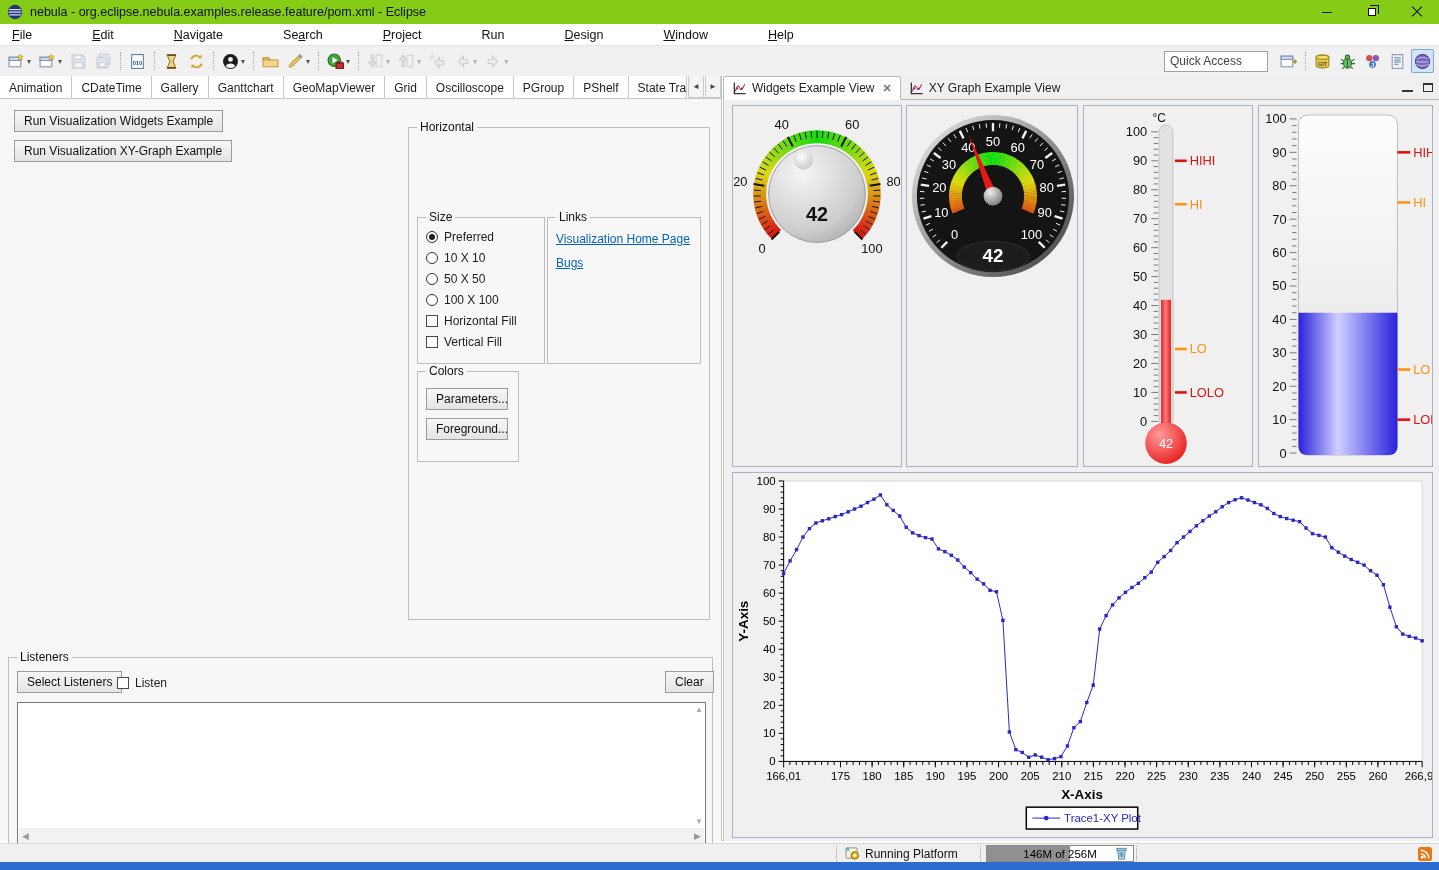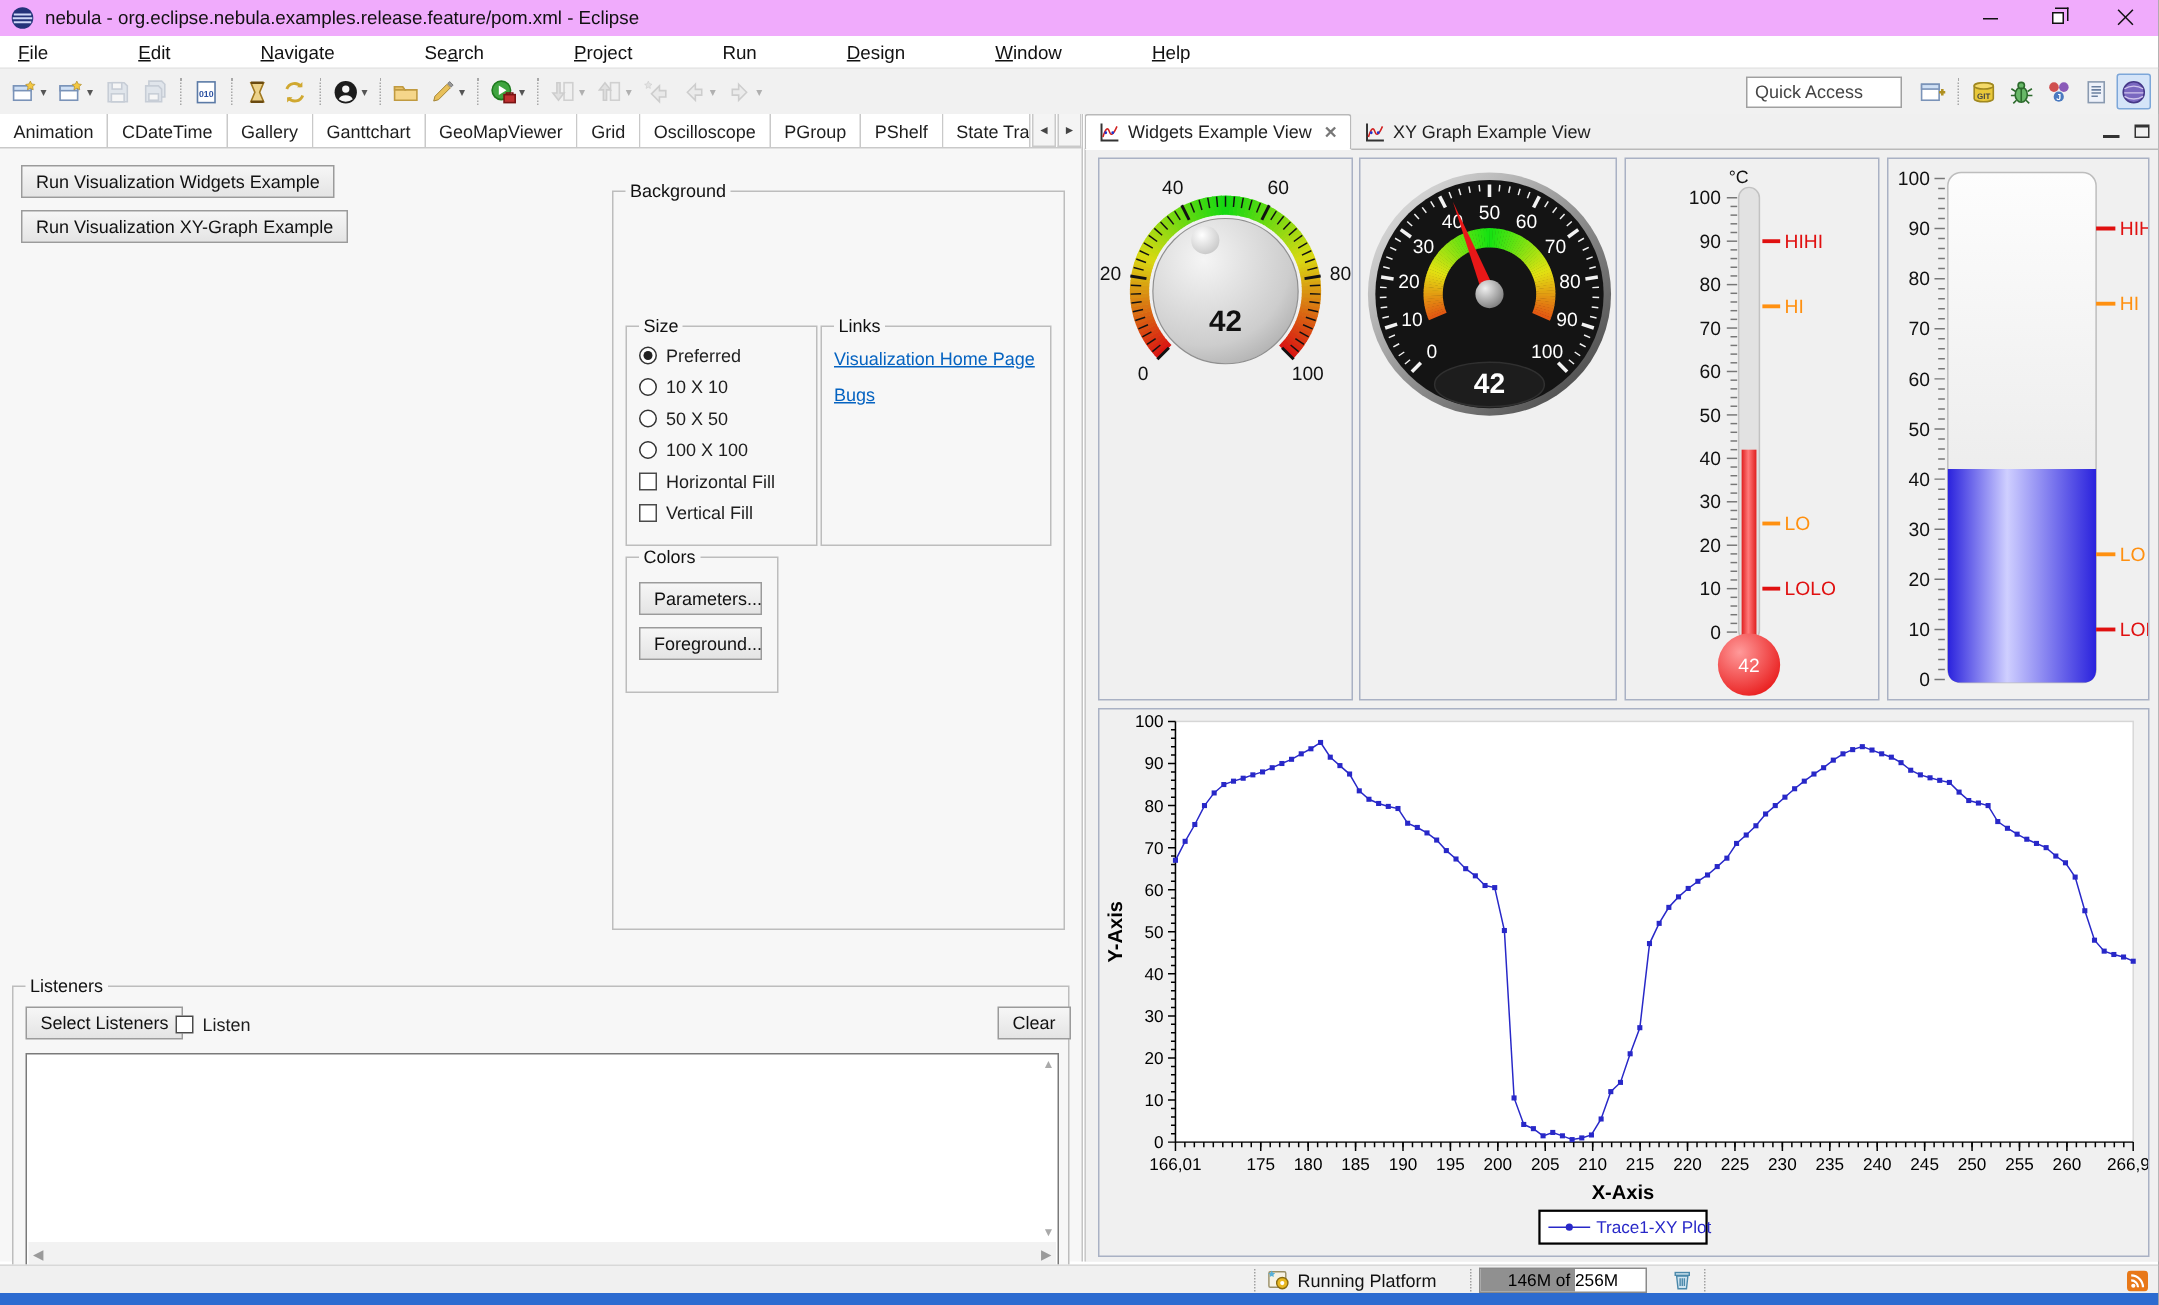--- a/index.html
+++ b/index.html
@@ -1,19 +1,19 @@
 <!DOCTYPE html>
 <html><head>
 <meta charset="utf-8">
 <style>
   html,body{margin:0;padding:0;background:#666;}
   *{box-sizing:border-box;}
   .root{position:relative;width:1439px;height:870px;background:#ffffff;font-family:"Liberation Sans",sans-serif;font-size:12px;color:#1e1e1e;overflow:hidden;margin:0 auto;}
   
-  .titlebar{position:absolute;left:0;top:0;width:100%;height:24px;background:#f0abfc;display:flex;align-items:center;padding-left:7px;}
+  .titlebar{position:absolute;left:0;top:0;width:100%;height:24px;background:#84cc16;display:flex;align-items:center;padding-left:7px;}
   .app-icon{width:16px;height:16px;margin-right:7px;display:inline-flex;}
   .title{font-size:12.5px;color:#111;}
   .win-controls{position:absolute;right:0;top:0;height:24px;display:flex;}
   .winbtn{width:45px;height:24px;display:flex;align-items:center;justify-content:center;}
   .g-min{width:10px;height:1px;background:#111;}
   .g-restore{width:8px;height:8px;border:1px solid #111;position:relative;background:#fff;}
   .g-restore::before{content:'';position:absolute;left:1px;top:-4px;width:8px;height:8px;border-top:1px solid #111;border-right:1px solid #111;}
   .g-close{position:relative;width:12px;height:12px;}
   .g-close::before,.g-close::after{content:'';position:absolute;left:-1px;top:5px;width:14px;height:1px;background:#111;}
   .g-close::before{transform:rotate(45deg);} .g-close::after{transform:rotate(-45deg);}
@@ -67,21 +67,21 @@
   .ic-minimize{width:11px;height:9px;border-bottom:2px solid #333;}
   .ic-maximize{width:10px;height:9px;border:1px solid #333;border-top:2px solid #333;}
   .view-content{position:absolute;left:0;top:24px;right:0;bottom:0;background:#f0f0f0;border-left:1px solid #c9c9c9;}
   .widget-box{position:absolute;background:#f0f0f0;border:1px solid #a9b1c4;}
   .widget-box svg,.graph-box svg{display:block;width:100%;height:100%;}
   .graph-box{position:absolute;background:#f0f0f0;border:1px solid #a9b1c4;}
   
   .statusbar{position:absolute;left:0;top:843px;width:100%;height:19px;background:#f0f0f0;border-top:1px solid #d8d8d8;}
   .sb-item{position:absolute;top:0;height:19px;display:flex;align-items:center;gap:5px;font-size:12px;color:#111;}
   .sb-sep{position:absolute;top:2px;height:15px;border-left:1px dotted #a0a0a0;}
-  .mem-widget{position:absolute;top:1px;width:112px;height:17px;border:1px solid #8a8a8a;background:#fff;}
+  .mem-widget{position:absolute;top:1px;width:148px;height:17px;border:1px solid #8a8a8a;background:#fff;}
   .mem-fill{position:absolute;left:0;top:0;bottom:0;background:#909090;}
   .mem-text{position:absolute;width:100%;text-align:center;font-size:11.5px;line-height:16px;color:#000;}
   .bottom-accent{position:absolute;left:0;top:862px;width:100%;height:8px;background:#2c6bd0;}
   svg text{font-family:"Liberation Sans",sans-serif;}
 </style>
 </head>
 <body>
 
 <div class="root">
 
@@ -348,21 +348,21 @@
         <div class="ex-scroll">
           <span>◄</span>
           <span>►</span>
         </div>
       </div>
     <div class="left-content">
       <button class="swt-btn" style="left:14px;top:11px;">Run Visualization Widgets Example</button>
       <button class="swt-btn" style="left:14px;top:41px;">Run Visualization XY-Graph Example</button>
 
       <div class="group" style="left:408px;top:28px;width:302px;height:493px;">
-        <span class="group-label">Background</span>
+        <span class="group-label">Horizontal</span>
 
         <div class="group" style="left:8px;top:89px;width:128px;height:147px;background:#f7f7f7;">
           <span class="group-label">Size</span>
           <div id="size-options" style="padding-top:8px;">
               <div class="opt-row">
                 <span class="radio sel"></span>
                 <span>Preferred</span>
               </div>
               <div class="opt-row">
                 <span class="radio"></span>

